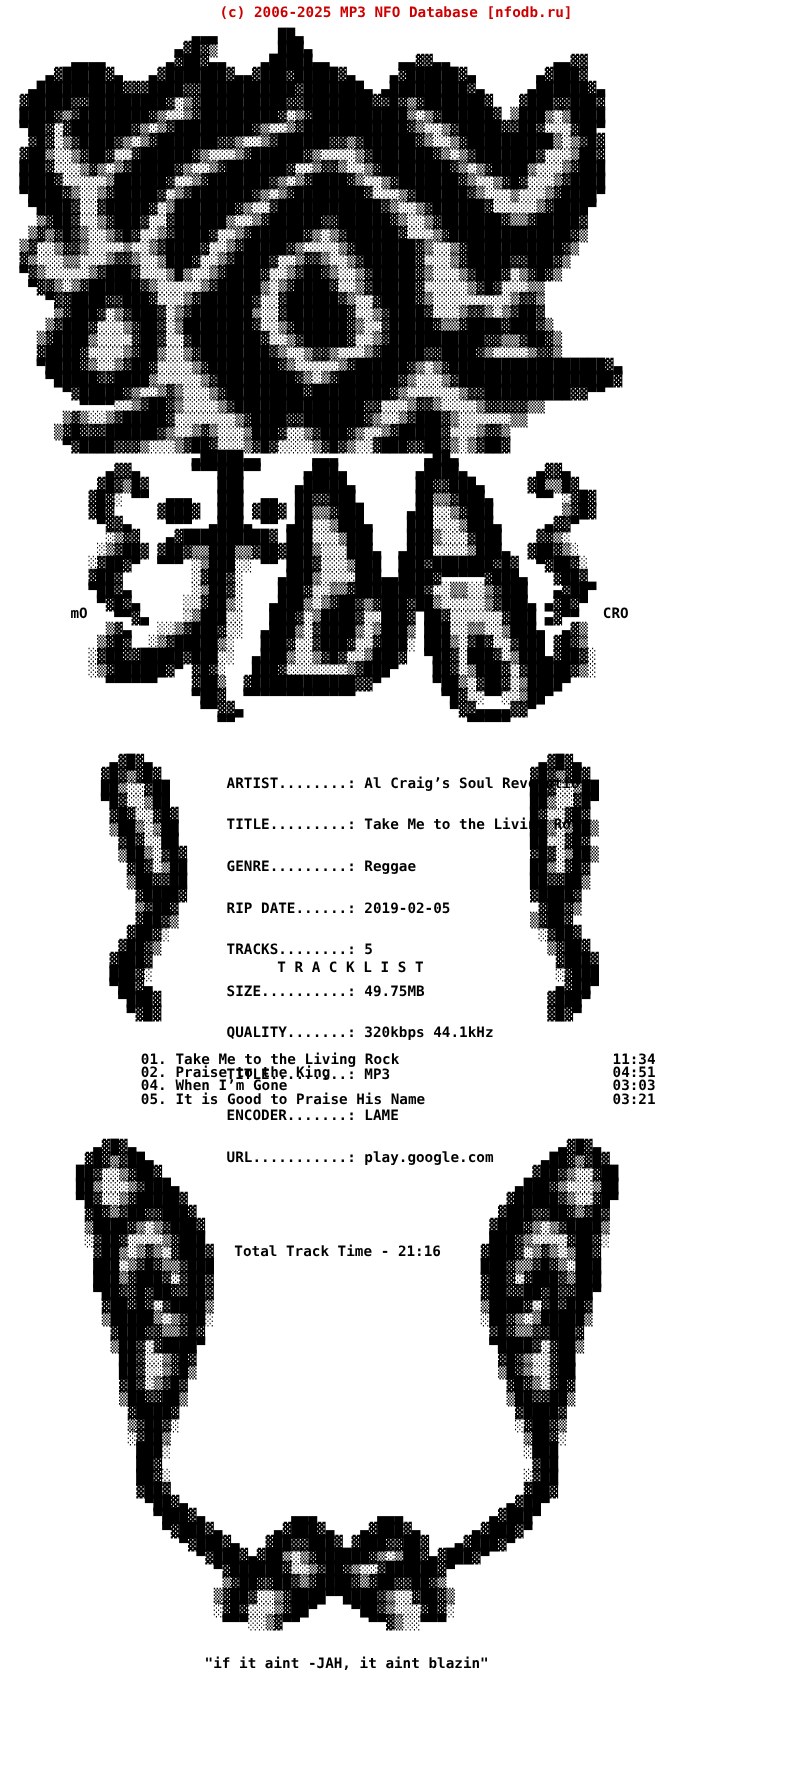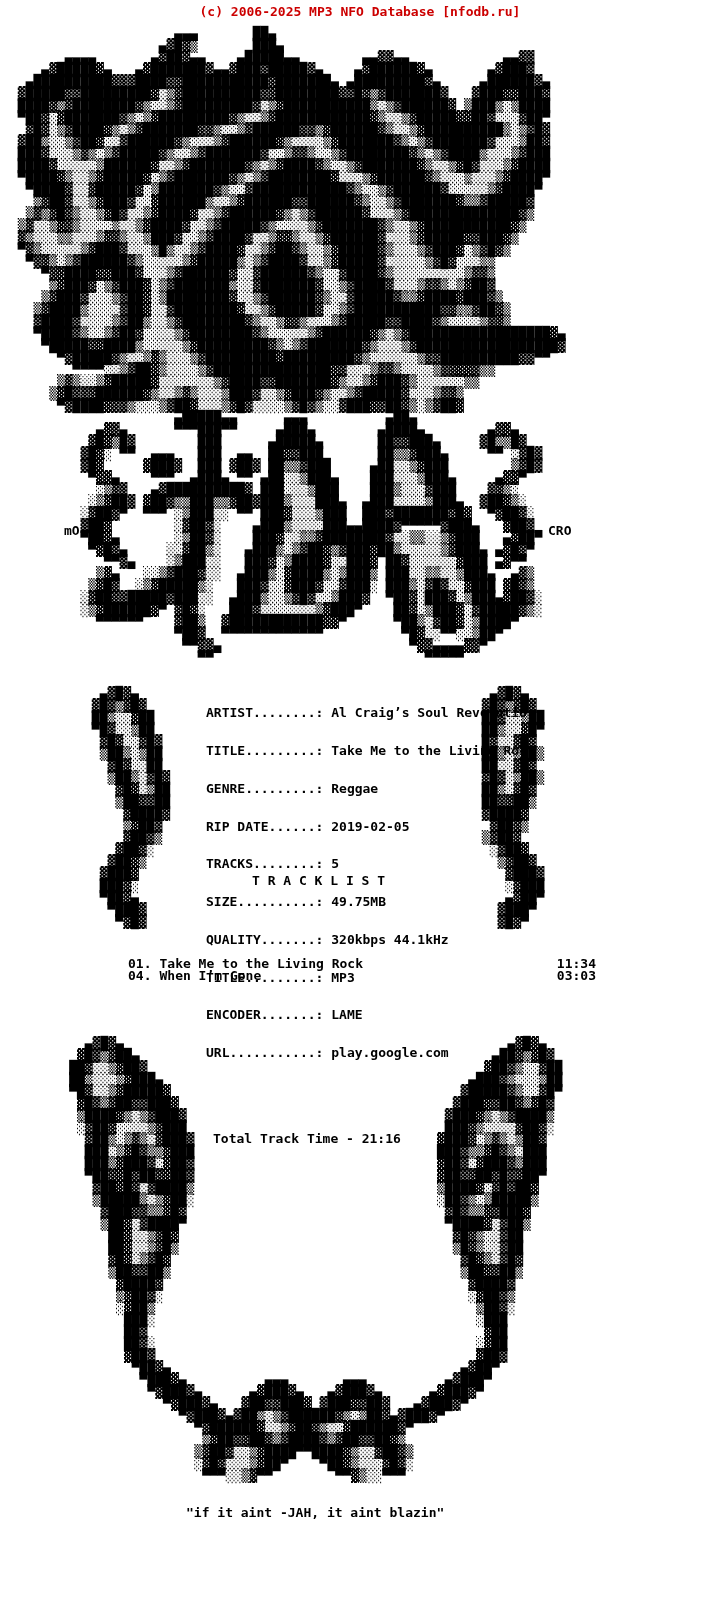--- a/index.html
+++ b/index.html
@@ -12,21 +12,21 @@
     color:#cc0000;font:700 13px/14px "DejaVu Sans Mono",monospace;white-space:pre;
   }
   pre.art{
     position:absolute;margin:0;color:#000;white-space:pre;
     font-family:"DejaVu Sans Mono",monospace;font-size:13px;line-height:12px;
   }
   .art-main{left:10px;top:28px;}
   .vine-left{left:84px;top:688px;}
   .vine-right{left:474px;top:688px;}
   .art-bottom{left:30px;top:1038px;}
-  .tag{position:absolute;font:700 13px/13px "DejaVu Sans Mono",monospace;}
+  .tag{position:absolute;font:700 13px/13px "DejaVu Sans Mono",monospace;margin-top:28px;}
   .tag-left{left:64px;top:524px;}
   .tag-right{left:548px;top:524px;}
   .info-block{
     position:absolute;left:176px;top:682px;white-space:pre;
     font:700 13px/12.6px "DejaVu Sans Mono",monospace;
     margin-left:30px;
   }
   .info-row{height:12.6px;}
   .tracklist-heading{
     position:absolute;left:252px;top:874px;
@@ -166,22 +166,30 @@
 </div>
 
 <div class="tracklist-heading">T R A C K L I S T</div>
 
 <div class="tracks">
   <div class="track-row">
     <span class="track-left"><span class="track-num">01.</span><span>Take Me to the Living Rock</span></span>
     <span>11:34</span>
   </div>
   <div class="track-row">
+    <span class="track-left"><span class="track-num">02.</span><span>Praise to the King</span></span>
+    <span>04:51</span>
+  </div>
+  <div class="track-row">
     <span class="track-left"><span class="track-num">04.</span><span>When I’m Gone</span></span>
     <span>03:03</span>
+  </div>
+  <div class="track-row">
+    <span class="track-left"><span class="track-num">05.</span><span>It is Good to Praise His Name</span></span>
+    <span>03:21</span>
   </div>
 </div>
 
 <div class="total-time">Total Track Time - 21:16</div>
 
 <pre class="art art-bottom">       ▄▓█▓▄                                                 ▄▓█▓▄
       ▓█▓▒▓██▄                                             ▄██▓▒▓█▓
      ██▓░░▒▓██▓                                           ▓██▓▒░░▓██
      ██▒░░░▒▓███▄                                       ▄███▓▒░░░▒██
      ▀█▓░░▒▓█████▓                                     ▓█████▓▒░░▓█▀

